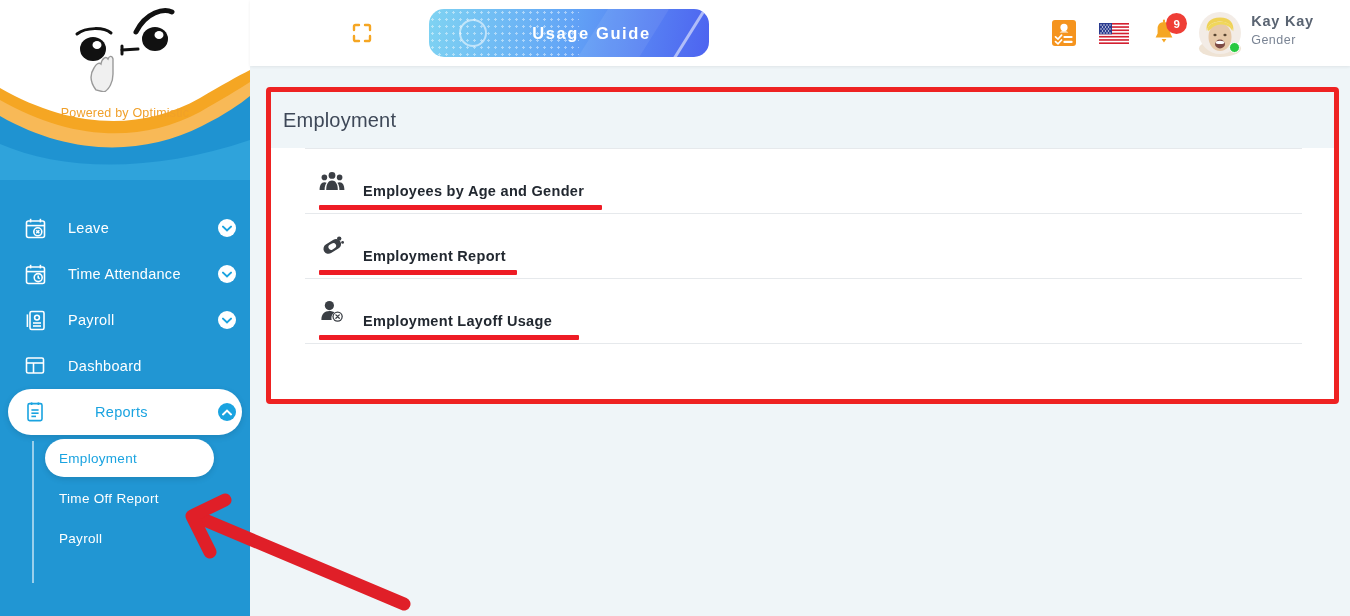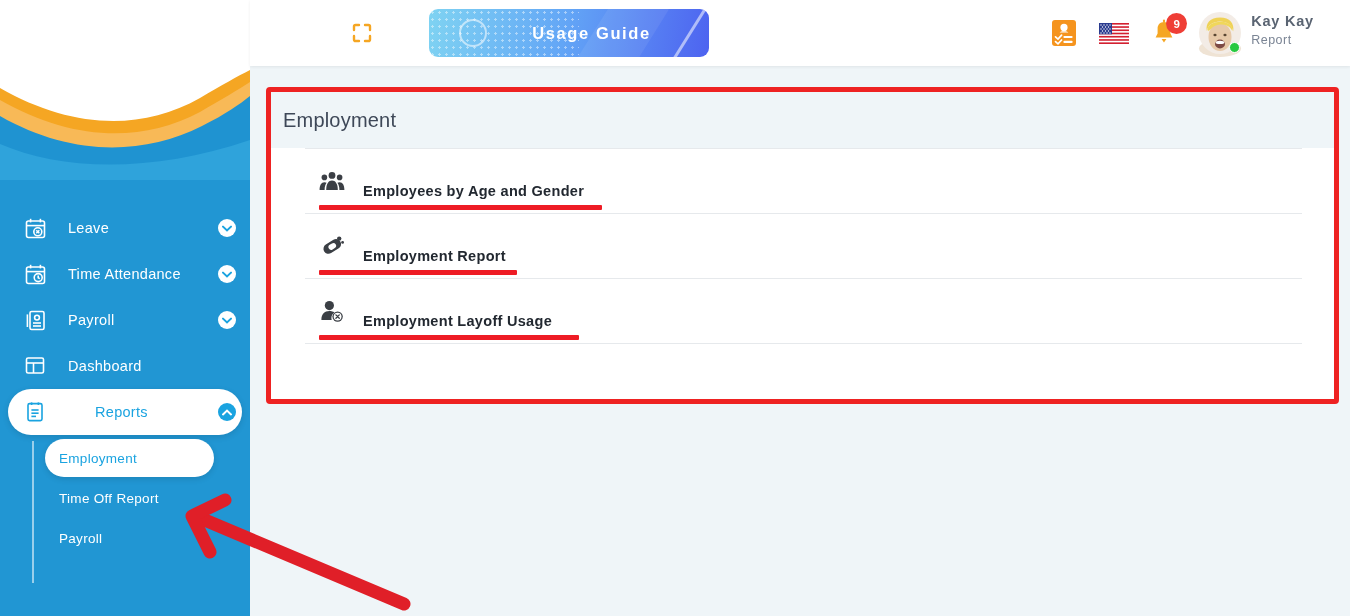--- a/index.html
+++ b/index.html
@@ -79,21 +79,21 @@
     box-shadow: 0 1px 3px rgba(0,0,0,.07);
     z-index: 6;
   }
   .tb-left { display: flex; align-items: center; padding-left: 44px; gap: 30px; }
   .icon-btn { cursor: pointer; display: flex; align-items: center; justify-content: center; }
   .hamburger { width: 26px; height: 20px; display: flex; flex-direction: column; justify-content: space-between; }
   .hamburger span { display: block; height: 4px; border-radius: 1px; background: #f5a623; }
   .usage-guide {
     position: relative;
     margin-left: 25px;
-    width: 280px; height: 48px; border-radius: 9px;
+    width: 280px; height: 48px; border-radius: 15px;
     background: linear-gradient(100deg, #7fd3f2 0%, #63a6f6 48%, #4d63f0 100%);
     display: flex; align-items: center; justify-content: center;
     overflow: hidden; cursor: pointer; padding-left: 45px;
   }
   .ug-dots {
     position: absolute; left: 0; top: 0; width: 150px; height: 48px;
     background-image: radial-gradient(rgba(255,255,255,.45) 1px, transparent 1.1px);
     background-size: 7px 7px;
   }
   .ug-circle {
@@ -181,20 +181,34 @@
   <div id="sidebar">
     <div class="sb-white"></div>
 
     <svg class="sb-wave" viewBox="0 0 250 110" preserveAspectRatio="none">
       <path d="M0,18 C70,58 140,62 200,28 C222,15 238,6 250,0 L250,110 L0,110 Z" fill="#f5a623"></path>
       <path d="M0,30 C70,70 140,74 200,42 C222,29 238,20 250,12 L250,110 L0,110 Z" fill="#f8b957"></path>
       <path d="M0,46 C70,86 142,86 202,56 C226,44 240,34 250,26 L250,110 L0,110 Z" fill="#1f93d1"></path>
       <path d="M0,74 C60,100 150,104 250,70 L250,110 L0,110 Z" fill="#2fa3db"></path>
     </svg>
 
+    <div class="logo-wrap">
+      <svg class="logo-face" viewBox="0 0 130 90">
+        <ellipse cx="33" cy="47" rx="13" ry="12" fill="#111111"></ellipse>
+        <ellipse cx="37" cy="43" rx="4.5" ry="4" fill="#ffffff"></ellipse>
+        <ellipse cx="95" cy="37" rx="13" ry="12" fill="#111111"></ellipse>
+        <ellipse cx="99" cy="33" rx="4.5" ry="4" fill="#ffffff"></ellipse>
+        <path d="M17,32 C26,25 44,25 51,31" stroke="#111111" stroke-width="3" fill="none" stroke-linecap="round"></path>
+        <path d="M76,30 C86,10 104,6 112,10" stroke="#111111" stroke-width="5" fill="none" stroke-linecap="round"></path>
+        <path d="M62,48 L78,47" stroke="#111111" stroke-width="3" fill="none" stroke-linecap="round"></path>
+        <path d="M62,44 L62,52" stroke="#111111" stroke-width="3" fill="none" stroke-linecap="round"></path>
+        <path d="M36,88 C30,80 30,72 34,66 C36,62 39,60 41,62 C42,56 46,54 48,57 C49,54 52,53 53,57 L53,72 C53,80 49,88 44,90 Z" fill="#f0f0f0" stroke="#9a9a9a" stroke-width="1.4"></path>
+      </svg>
+      <div class="powered">Powered by Optimistic</div>
+    </div>
 
     <div class="nav">
 
 
       <div class="nav-item">
         <span class="ni-icon">
           <svg width="23" height="23" viewBox="0 0 23 23" fill="none" stroke="#ffffff" stroke-width="1.6">
             <rect x="2.5" y="4" width="18" height="16.5" rx="2"></rect>
               <path d="M2.5,8.6 L20.5,8.6"></path>
             <path d="M6.6,1.8 L6.6,5.4"></path>
@@ -392,21 +406,21 @@
               <ellipse cx="16" cy="23" rx="1.6" ry="1.2" fill="#5a4632"></ellipse>
               <ellipse cx="26" cy="23" rx="1.6" ry="1.2" fill="#5a4632"></ellipse>
               <ellipse cx="21" cy="32" rx="5" ry="4.4" fill="#7d4a44"></ellipse>
               <ellipse cx="21" cy="30.4" rx="4.3" ry="1.6" fill="#ffffff"></ellipse>
             </svg>
           </span>
           <span class="status-dot"></span>
         </span>
         <span>
           <div class="user-name">Kay Kay</div>
-          <div class="user-role">Report</div>
+          <div class="user-role">Gender</div>
         </span>
       </div>
     </div>
   </div>
 
   <div id="main">
     <div class="card-outer">
       <div class="card-head">
         <span class="card-title">Employment</span>
       </div>

